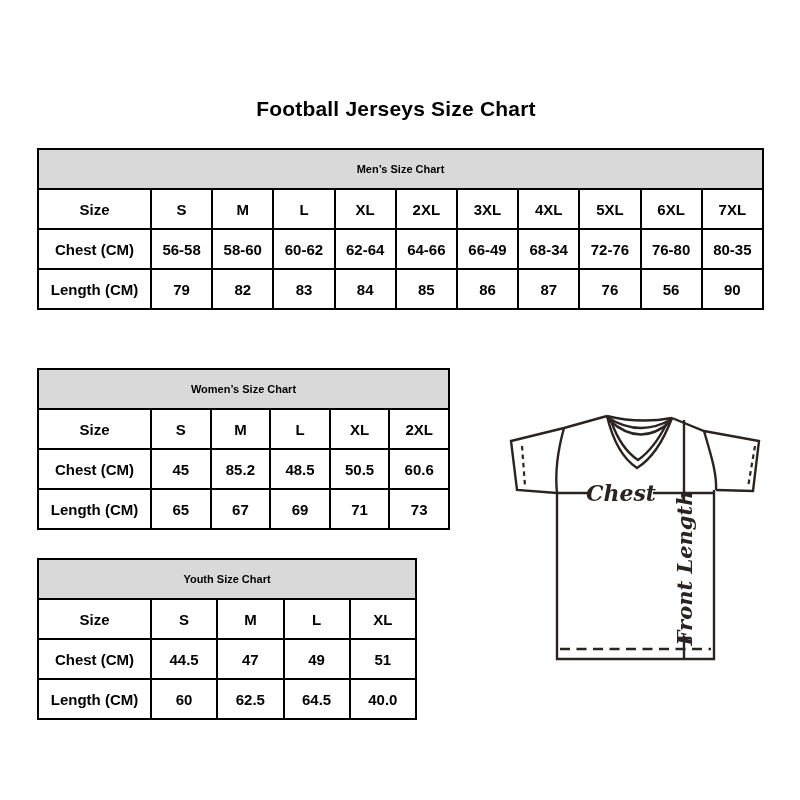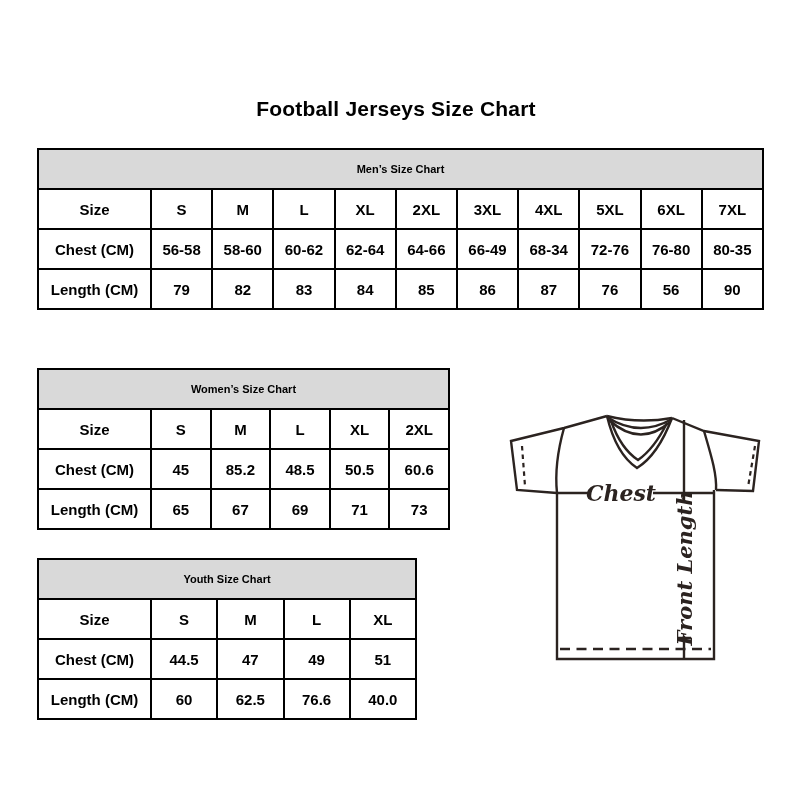--- a/index.html
+++ b/index.html
@@ -176,21 +176,21 @@
           <th>Chest (CM)</th>
           <td>44.5</td>
           <td>47</td>
           <td>49</td>
           <td>51</td>
         </tr>
         <tr>
           <th>Length (CM)</th>
           <td>60</td>
           <td>62.5</td>
-          <td>76.6</td>
+          <td>64.5</td>
           <td>40.0</td>
         </tr>
       </tbody>
   </table>
 
   <div class="jersey-figure">
     <svg width="268" height="268" viewBox="0 0 268 268" xmlns="http://www.w3.org/2000/svg">
 
       <path class="j-line" d="M103,18 L60,30 L7,43 L13,92 L53,95"></path>
       <path class="j-line" d="M60,30 C53,55 51,76 53,95"></path>

